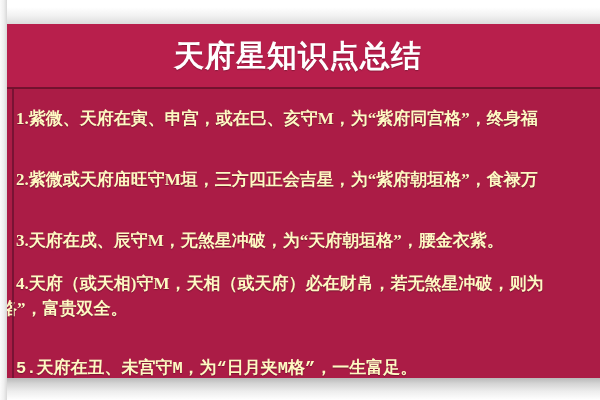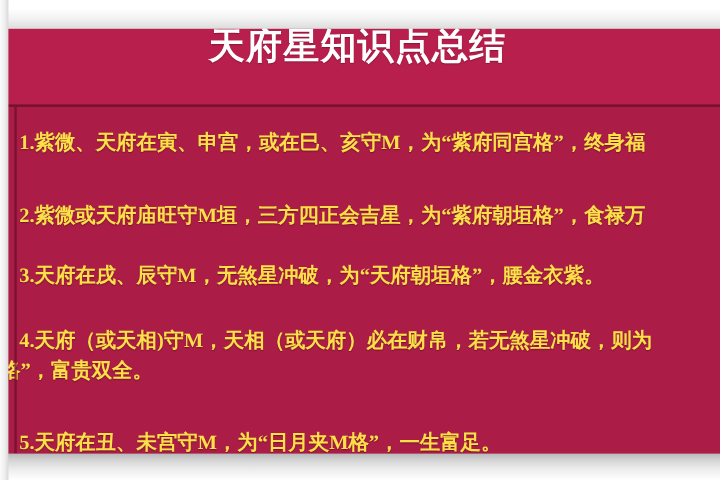--- a/index.html
+++ b/index.html
@@ -55,21 +55,21 @@
   
   .title-banner {
     position: absolute;
     left: 0;
     top: 24px;
     width: 600px;
     height: 64px;
     background: #b81f4c;
     z-index: 3;
     display: flex;
-    align-items: flex-start;
+    align-items: center;
     justify-content: center;
   }
   .title-banner .title-text {
     color: #ffffff;
     font-size: 30px;
     font-weight: bold;
     letter-spacing: 1px;
     line-height: 1;
     text-shadow: 0 1px 1px rgba(0,0,0,0.25);
     white-space: nowrap;
@@ -120,33 +120,33 @@
     margin: 0;
     padding: 0;
     list-style: none;
   }
 
   .content-list li {
     position: absolute;
     left: 0;
     margin: 0;
     padding: 0;
-    color: #fde047;
+    color: #fef9c3;
     font-size: 17px;
     font-weight: bold;
     line-height: 25px;
     white-space: nowrap;
     text-shadow: 0 1px 1px rgba(0,0,0,0.3);
   }
 
   .item-1 { top: 17px; }
   .item-2 { top: 78px; }
-  .item-3 { top: 128px; }
+  .item-3 { top: 139px; }
   .item-4 { top: 182px; white-space: normal; width: 600px; }
-  .item-5 { top: 267px; }
+  .item-5 { top: 267px; font-family: Liberation Mono, monospace; }
 
   .item-4 .wrap-line { display: block; }
   .item-4 .wrap-line.l1 { white-space: nowrap; }
   .item-4 .wrap-line.l2 { white-space: nowrap; margin-left: -16px; }
 </style>
 </head>
 <body>
 
 <div class="slide">
 

